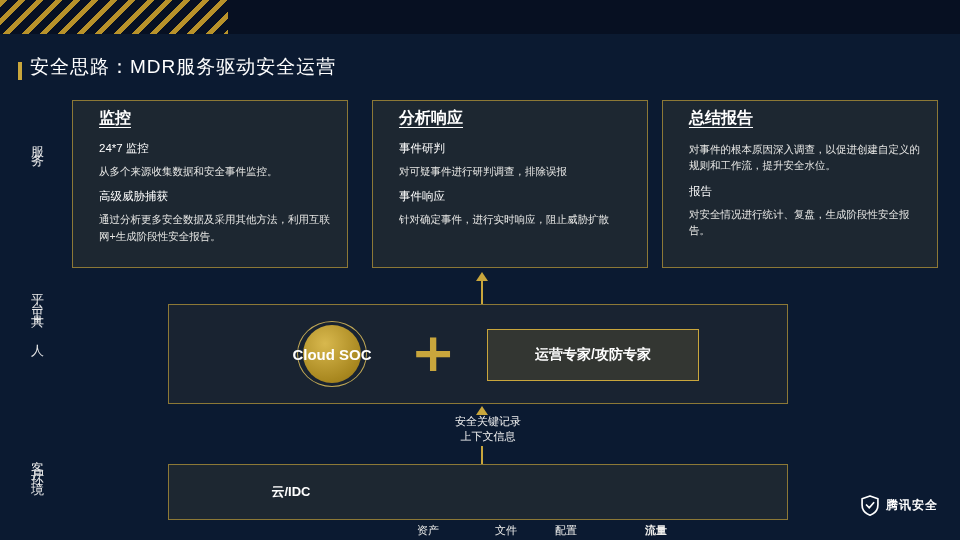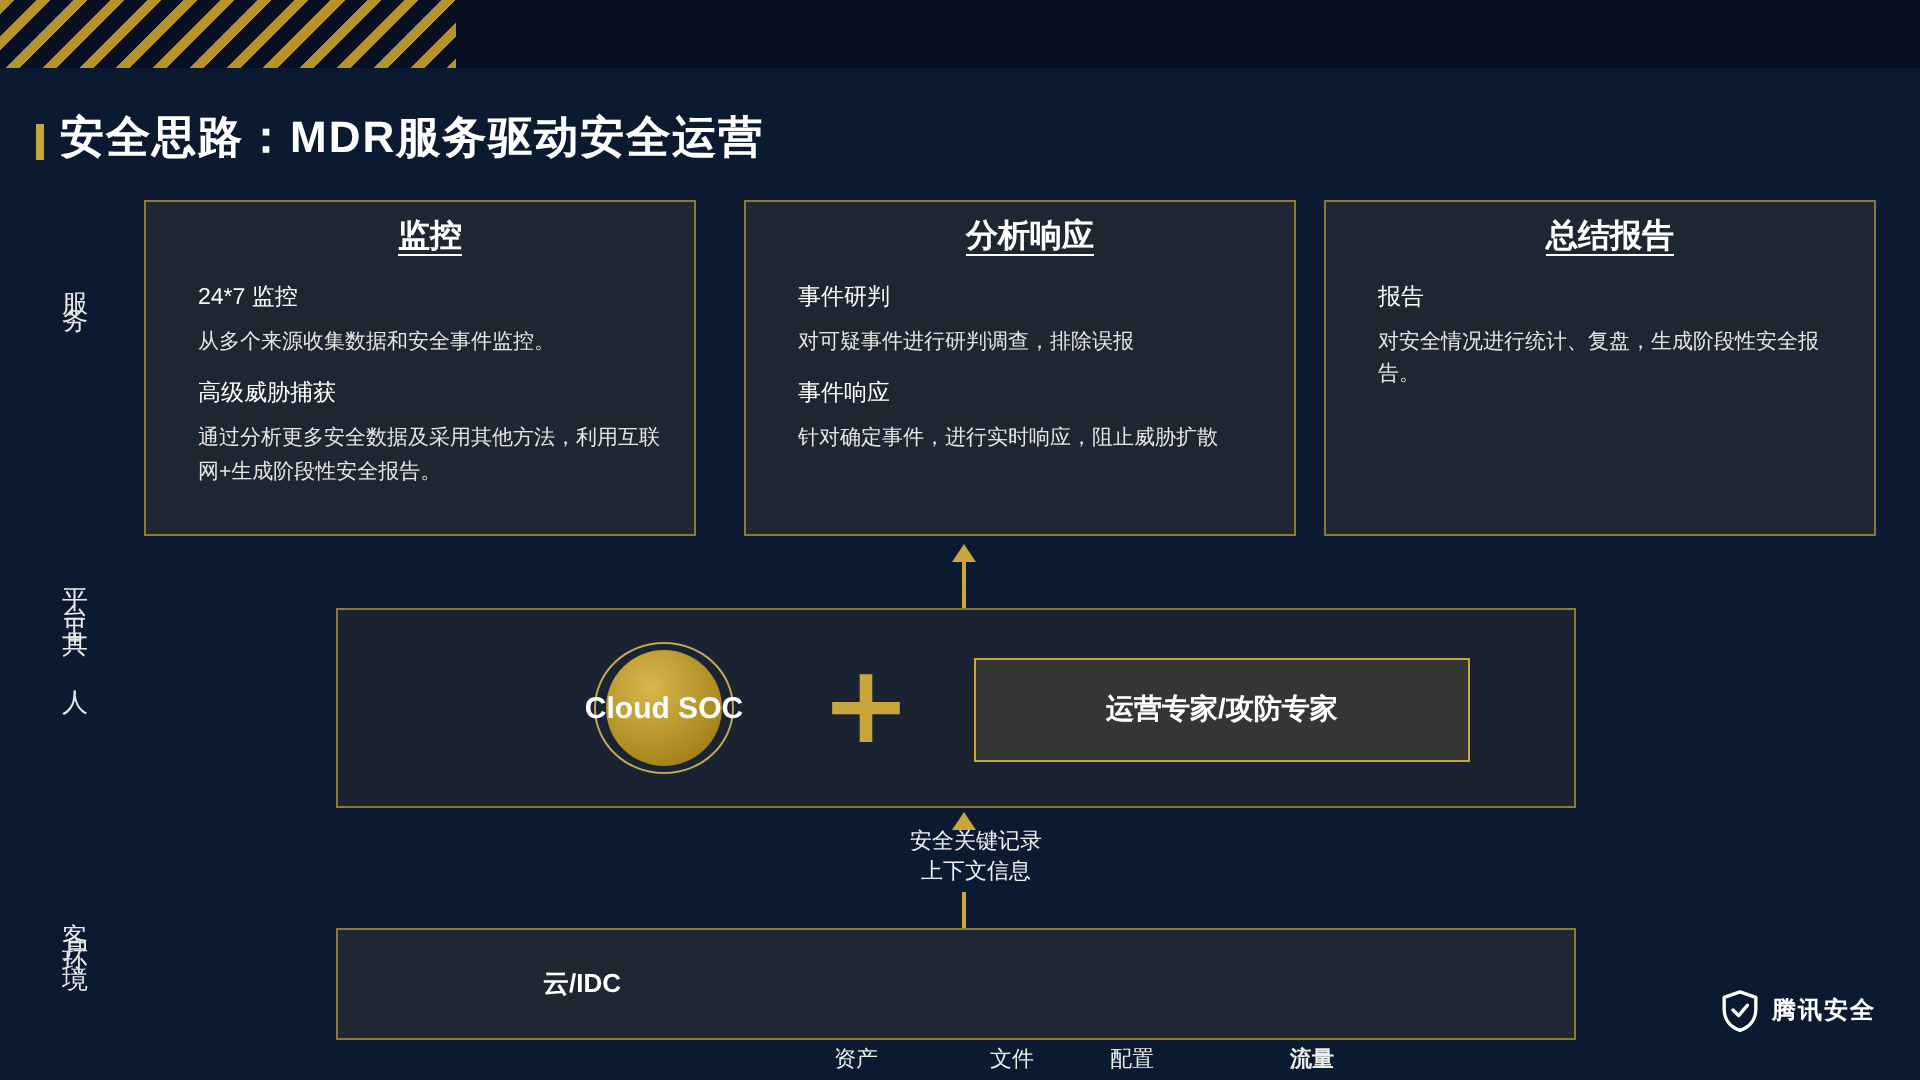--- a/index.html
+++ b/index.html
@@ -7,48 +7,48 @@
   body { font-family:"Liberation Sans","DejaVu Sans",sans-serif; }
   .slide { position:relative; width:960px; height:540px; background:#0B1A31; overflow:hidden; color:#fff; }
 
   
   .topband { position:absolute; top:0; left:0; width:960px; height:34px; background:#071022; }
   .stripes { position:absolute; top:0; left:0; width:228px; height:34px;
              background:repeating-linear-gradient(135deg,#B8922A 0 5px,rgba(0,0,0,0) 5px 13px); }
 
   
   .title-accent { position:absolute; left:18px; top:62px; width:4px; height:18px; background:#C9A63C; }
-  .title { position:absolute; left:30px; top:54px; font-size:22px; font-weight:bold; color:#fff; letter-spacing:1px; }
+  .title { position:absolute; left:30px; top:54px; font-size:19px; font-weight:normal; color:#fff; letter-spacing:1px; }
 
   
   .side-label { position:absolute; left:28px; writing-mode:vertical-rl; text-orientation:upright;
                 font-size:13px; color:#E9E9E9; letter-spacing:7px; }
 
   
   .card { position:absolute; top:100px; width:276px; height:168px;
           background:rgba(166,136,52,0.12); border:1px solid #8C7836; padding:7px 16px 8px 26px; }
   .card1 { left:72px; } .card2 { left:372px; } .card3 { left:662px; }
-  .card-title { font-size:16px; font-weight:bold; text-align:center; color:#fff;
+  .card-title { font-size:16px; font-weight:bold; text-align:left; color:#fff;
                 text-decoration:underline; text-underline-offset:4px; margin-bottom:12px; }
   .card-heading { font-size:11.5px; font-weight:normal; color:#fff; margin:10px 0 7px 0; }
   .card-body { font-size:10.5px; color:#E6E6E4; line-height:1.55; }
 
   
   .platform-box { position:absolute; left:168px; top:304px; width:620px; height:100px;
                   background:rgba(166,136,52,0.09); border:1px solid #8C7836; }
   .soc-ring { position:absolute; left:128px; top:16px; width:70px; height:66px;
               border:1.5px solid rgba(222,192,92,0.85); border-radius:50%; }
   .soc-circle { position:absolute; left:134px; top:20px; width:58px; height:58px; border-radius:50%;
                 background:radial-gradient(circle at 38% 32%, #D8B84E, #A8871F 70%, #8F7118); }
   .soc-label { position:absolute; left:103px; top:41px; width:120px; text-align:center;
                font-size:15px; font-weight:bold; color:#fff; }
   .plus { position:absolute; left:240px; top:14px; width:48px; height:72px; text-align:center;
           font-size:54px; line-height:68px; font-weight:bold; color:#C9A63C;
           font-family:"DejaVu Sans","Liberation Sans",sans-serif; }
-  .experts-box { position:absolute; left:318px; top:24px; width:248px; height:52px;
+  .experts-box { position:absolute; left:318px; top:24px; width:212px; height:52px;
                  border:1px solid #C9A63C; background:rgba(201,166,60,0.15);
                  display:flex; align-items:center; justify-content:center; }
   .experts-box span { font-size:14px; font-weight:bold; color:#fff; }
 
   
   .arrow-head { position:absolute; width:0; height:0;
                 border-left:6px solid rgba(0,0,0,0); border-right:6px solid rgba(0,0,0,0);
                 border-bottom:9px solid #C9A63C; }
   .arrow-line { position:absolute; width:2px; background:#C9A63C; }
   .a1-head { left:476px; top:272px; }
@@ -100,20 +100,21 @@
   <section class="card card2">
     <h2 class="card-title">分析响应</h2>
     <h3 class="card-heading">事件研判</h3>
     <p class="card-body">对可疑事件进行研判调查，排除误报</p>
     <h3 class="card-heading">事件响应</h3>
     <p class="card-body">针对确定事件，进行实时响应，阻止威胁扩散</p>
   </section>
 
   <section class="card card3">
     <h2 class="card-title">总结报告</h2>
+    <p class="card-body">对事件的根本原因深入调查，以促进创建自定义的规则和工作流，提升安全水位。</p>
     <h3 class="card-heading">报告</h3>
     <p class="card-body">对安全情况进行统计、复盘，生成阶段性安全报告。</p>
   </section>
 
   <div class="arrow-head a1-head"></div>
   <div class="arrow-line a1-line"></div>
 
   <div class="platform-box">
     <div class="soc-ring"></div>
     <div class="soc-circle"></div>

